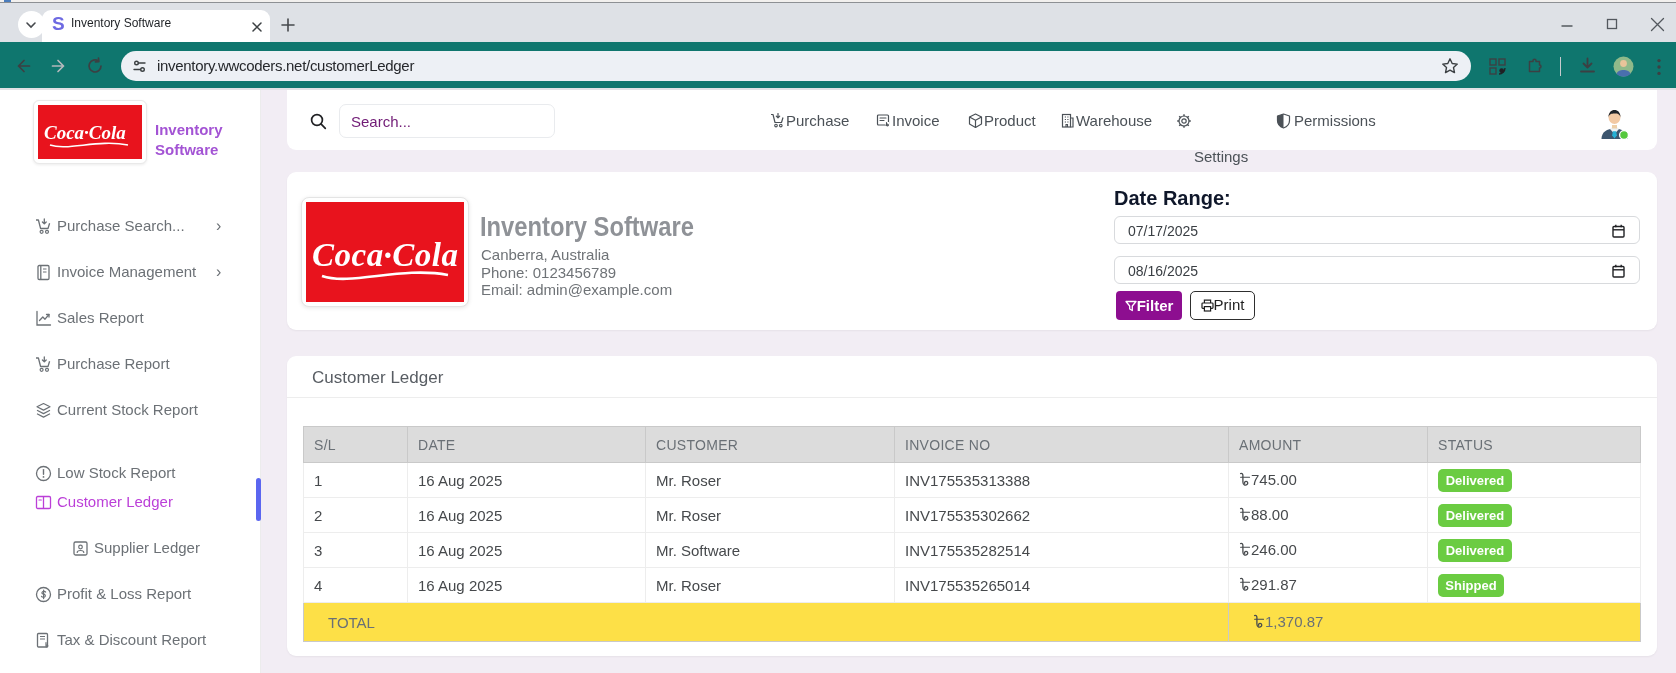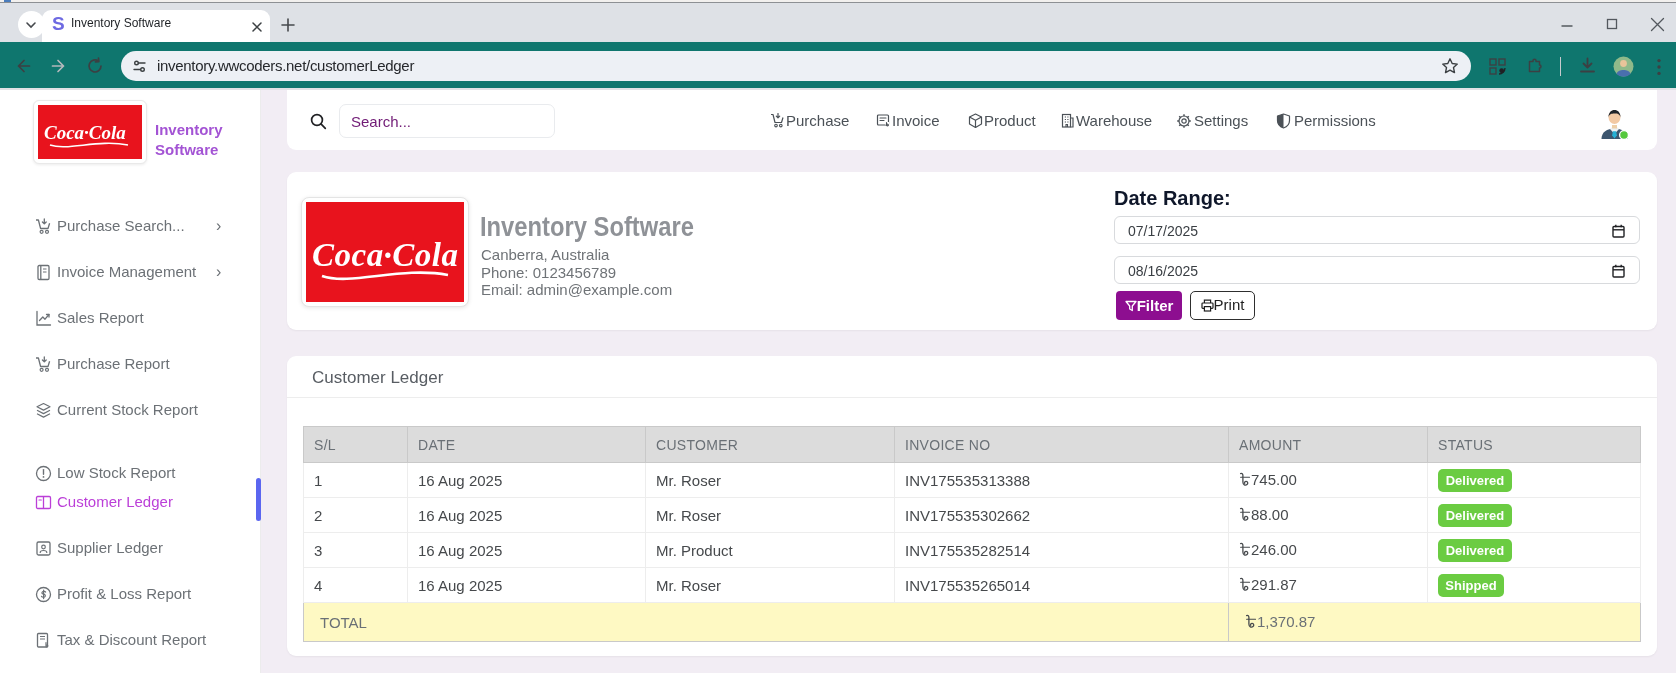--- a/index.html
+++ b/index.html
@@ -60,21 +60,21 @@
 #btn-filter { left:829px; top:119px; width:66px; height:29px; background:#8d0e90; border-radius:4px; color:#fff; font-size:15px; font-weight:bold; text-align:center; line-height:29px; }
 #btn-print { left:903px; top:119px; width:65px; height:29px; background:#fff; border:1.5px solid #2e2e2e; border-radius:5px; color:#1e1e1e; font-size:15px; text-align:center; line-height:26px; }
 
 
 #card2 { left:287px; top:356px; width:1370px; height:300px; background:#fff; border-radius:9px; box-shadow:0 1px 2px rgba(0,0,0,.05); }
 #c2title { left:25px; top:12px; font-size:17px; color:#585d63; }
 #c2div { left:0px; top:41px; width:1370px; height:1px; background:#ededed; }
 #ltable { position:absolute; left:16px; top:70px; border-collapse:collapse; }
 #ltable th { background:#dcdcdc; border:1px solid #c9c9c9; height:36px; font-weight:normal; font-size:14px; color:#6a7076; text-align:left; padding-left:10px; letter-spacing:.3px; }
 #ltable td { background:#fff; border:1px solid #ededed; height:35px; font-size:15px; color:#46494c; text-align:left; padding-left:10px; }
-#ltable tr.total td { background:#fef9c3; border:1px solid #c9c9c9; height:39px; color:#6a7076; padding-left:16px; }
+#ltable tr.total td { background:#fde047; border:1px solid #c9c9c9; height:39px; color:#6a7076; padding-left:24px; }
 .badge { display:inline-block; height:23px; line-height:23px; background:#6bcc42; border-radius:5px; color:#fff; font-size:13px; font-weight:bold; text-align:center; }
 .taka { display:inline-block; vertical-align:-2px; margin-right:1px; }
 </style>
 </head>
 <body>
 
 <div class="abs" id="topstrip">
     <div class="abs blue"></div>
   </div>
 <div class="abs" id="topline"></div>
@@ -223,21 +223,21 @@
     <span class="mt">Low Stock Report</span>
   </div>
   <div class="mitem" style="top:389px;">
     <svg class="mi" width="17" height="17" viewBox="0 0 17 17">
         <rect x="1.5" y="2.5" width="14" height="12" rx="1.2" fill="none" stroke="#bb3fd8" stroke-width="1.3"></rect>
         <path d="M8.5 2.5 V14.5" stroke="#bb3fd8" stroke-width="1.3"></path>
         <path d="M4 6 H6.3" stroke="#bb3fd8" stroke-width="1.2" stroke-linecap="round"></path>
       </svg>
     <span class="mt" style="color:#bb3fd8;">Customer Ledger</span>
   </div>
-  <div class="mitem" style="top:435px;">
+  <div class="mitem" style="top:435px;margin-left:37px;">
     <svg class="mi" width="17" height="17" viewBox="0 0 17 17">
         <rect x="2" y="2" width="13" height="13" rx="1.5" fill="none" stroke="#6c7176" stroke-width="1.3"></rect>
         <circle cx="8.5" cy="7" r="1.8" fill="none" stroke="#6c7176" stroke-width="1.2"></circle>
         <path d="M5.2 12.5 C5.2 9.8 11.8 9.8 11.8 12.5" fill="none" stroke="#6c7176" stroke-width="1.2" stroke-linecap="round"></path>
       </svg>
     <span class="mt">Supplier Ledger</span>
   </div>
   <div class="mitem" style="top:527px;">
     <svg class="mi" width="17" height="17" viewBox="0 0 17 17">
         <rect x="2.5" y="1.5" width="10" height="13.5" rx="1" fill="none" stroke="#6c7176" stroke-width="1.3"></rect>
@@ -289,21 +289,21 @@
       <path d="M10.5 5 H13 V14 H10.5" fill="none" stroke="#4b5157" stroke-width="1.2"></path>
       <path d="M4.8 4 H6 M7.3 4 H8.5 M4.8 6.5 H6 M7.3 6.5 H8.5 M4.8 9 H6 M7.3 9 H8.5" stroke="#4b5157" stroke-width="1.1"></path>
       <path d="M6 14 V11.5 H7.5 V14" fill="none" stroke="#4b5157" stroke-width="1.1"></path>
     </svg>
   <span class="nav" style="left:789px;">Warehouse</span>
   <svg class="navi" style="left:889px;" width="16" height="16" viewBox="0 0 16 16">
       <circle cx="8" cy="8" r="2.2" fill="none" stroke="#4b5157" stroke-width="1.2"></circle>
       <path d="M8 1.2 V3.2 M8 12.8 V14.8 M1.2 8 H3.2 M12.8 8 H14.8 M3.2 3.2 L4.6 4.6 M11.4 11.4 L12.8 12.8 M3.2 12.8 L4.6 11.4 M11.4 4.6 L12.8 3.2" stroke="#4b5157" stroke-width="1.4"></path>
       <circle cx="8" cy="8" r="5" fill="none" stroke="#4b5157" stroke-width="1.2"></circle>
     </svg>
-  <span class="nav" style="left:907px;">Settings</span>
+  <span class="nav" style="left:907px;margin-top:36px;">Settings</span>
   <svg class="navi" style="left:989px;" width="15" height="16" viewBox="0 0 15 16">
       <path d="M7.5 1 L13.5 3 V7.5 C13.5 11.5 11 13.8 7.5 15 C4 13.8 1.5 11.5 1.5 7.5 V3 Z" fill="none" stroke="#4b5157" stroke-width="1.2" stroke-linejoin="round"></path>
       <path d="M7.5 1 L1.5 3 V7.5 C1.5 11.5 4 13.8 7.5 15 Z" fill="#4b5157"></path>
     </svg>
   <span class="nav" style="left:1007px;">Permissions</span>
   <svg class="abs" id="appavatar" width="31" height="36" viewBox="0 0 31 36">
       <path d="M2.5 35 C2.5 28 8 24.5 15.5 24.5 C23 24.5 28.5 28 28.5 35 Z" fill="#3d566f"></path>
       <path d="M11 25 L15.5 30 L20 25 L18.2 23.2 L12.8 23.2 Z" fill="#edf1f4"></path>
       <path d="M13.9 27.2 L17.1 27.2 L17.9 31.6 L15.5 34.6 L13.1 31.6 Z" fill="#25b0d5"></path>
       <path d="M13 21 h5 v3.5 h-5 Z" fill="#edcfa9"></path>
@@ -384,21 +384,21 @@
           <td>INV175535302662</td>
           <td><span class="taka"><svg width="11" height="15" viewBox="0 0 11 15">
                 <path d="M1.6 1.6 C3.0 1.0 3.9 2.0 3.9 3.4 L3.9 10.0 C3.9 12.8 6.4 13.9 8.0 12.6 C9.3 11.5 8.8 9.5 7.2 9.4 C6.0 9.3 5.3 10.3 5.7 11.3" fill="none" stroke="#46494c" stroke-width="1.3" stroke-linecap="round"></path>
                 <path d="M1.6 5.3 L10.6 5.3" stroke="#46494c" stroke-width="1.1" stroke-linecap="round"></path>
               </svg></span>88.00</td>
           <td><span class="badge" style="width:74px;">Delivered</span></td>
         </tr>
     <tr>
           <td>3</td>
           <td>16 Aug 2025</td>
-          <td>Mr. Product</td>
+          <td>Mr. Software</td>
           <td>INV175535282514</td>
           <td><span class="taka"><svg width="11" height="15" viewBox="0 0 11 15">
                 <path d="M1.6 1.6 C3.0 1.0 3.9 2.0 3.9 3.4 L3.9 10.0 C3.9 12.8 6.4 13.9 8.0 12.6 C9.3 11.5 8.8 9.5 7.2 9.4 C6.0 9.3 5.3 10.3 5.7 11.3" fill="none" stroke="#46494c" stroke-width="1.3" stroke-linecap="round"></path>
                 <path d="M1.6 5.3 L10.6 5.3" stroke="#46494c" stroke-width="1.1" stroke-linecap="round"></path>
               </svg></span>246.00</td>
           <td><span class="badge" style="width:74px;">Delivered</span></td>
         </tr>
     <tr>
           <td>4</td>
           <td>16 Aug 2025</td>

